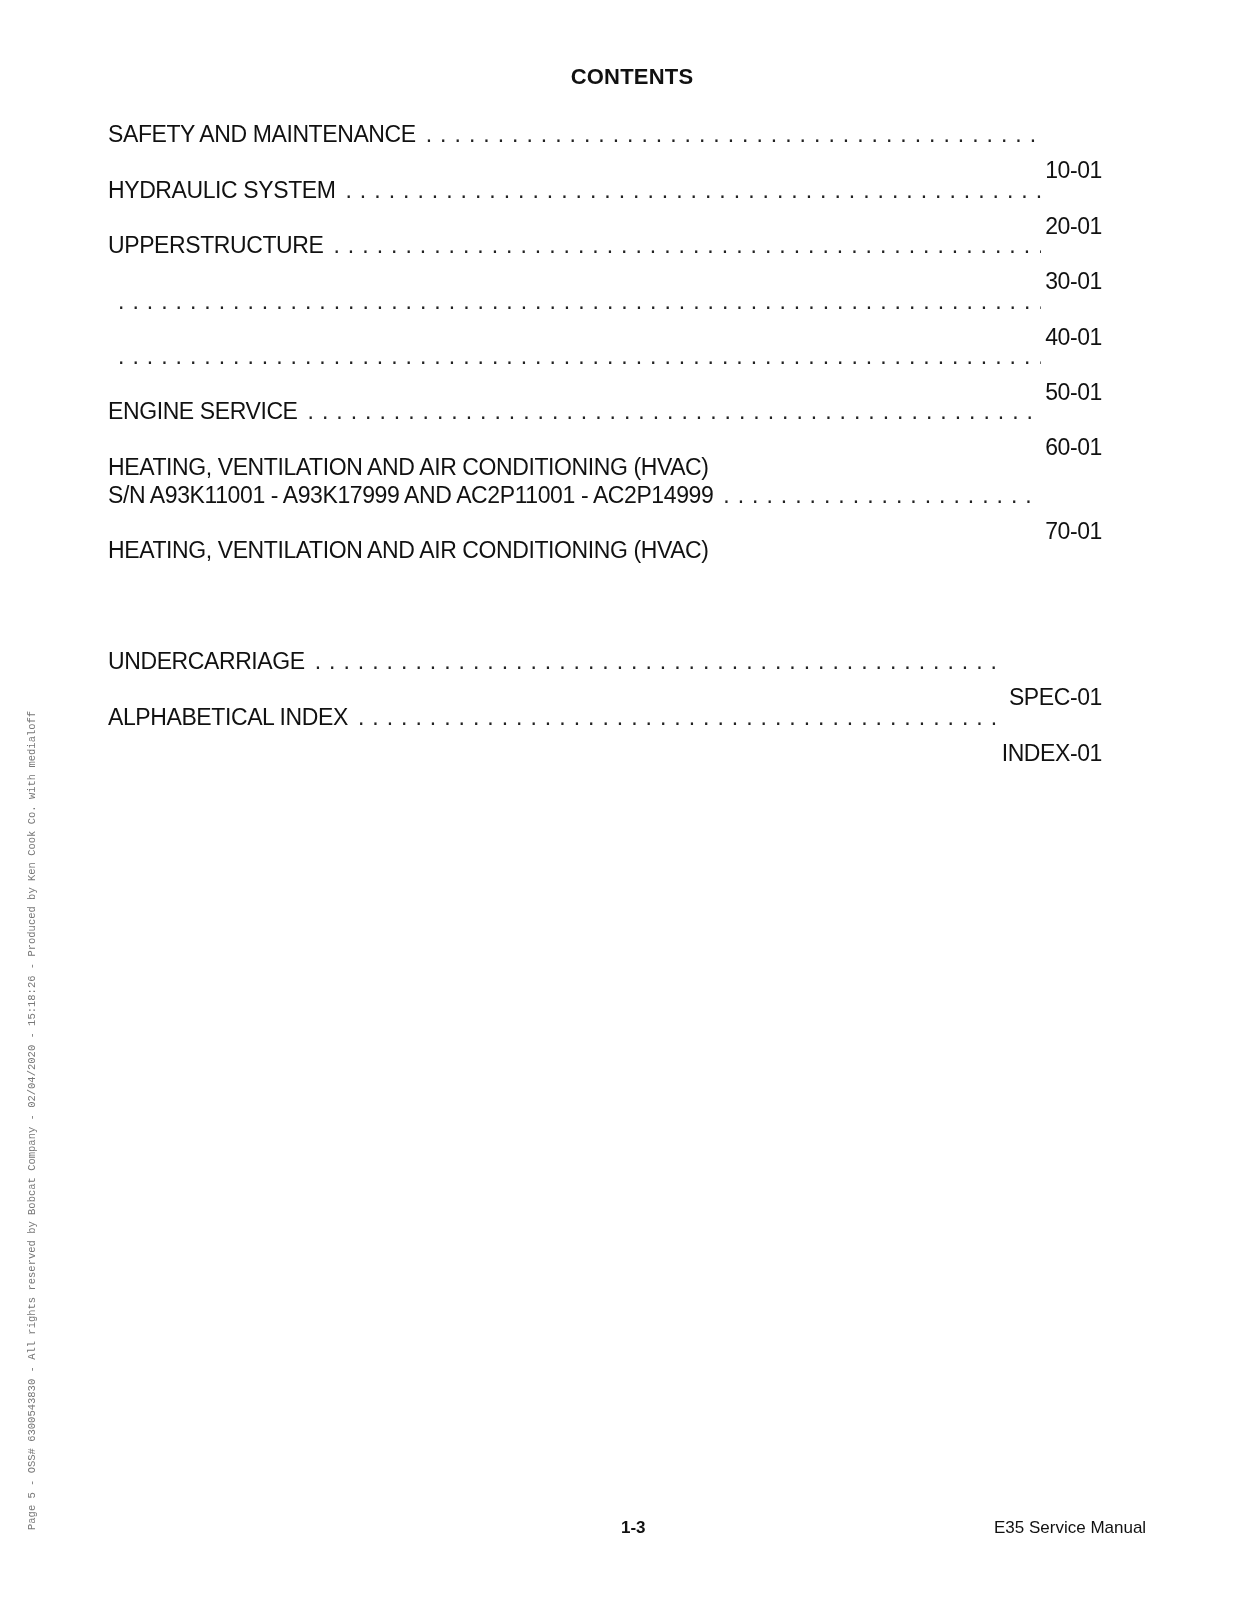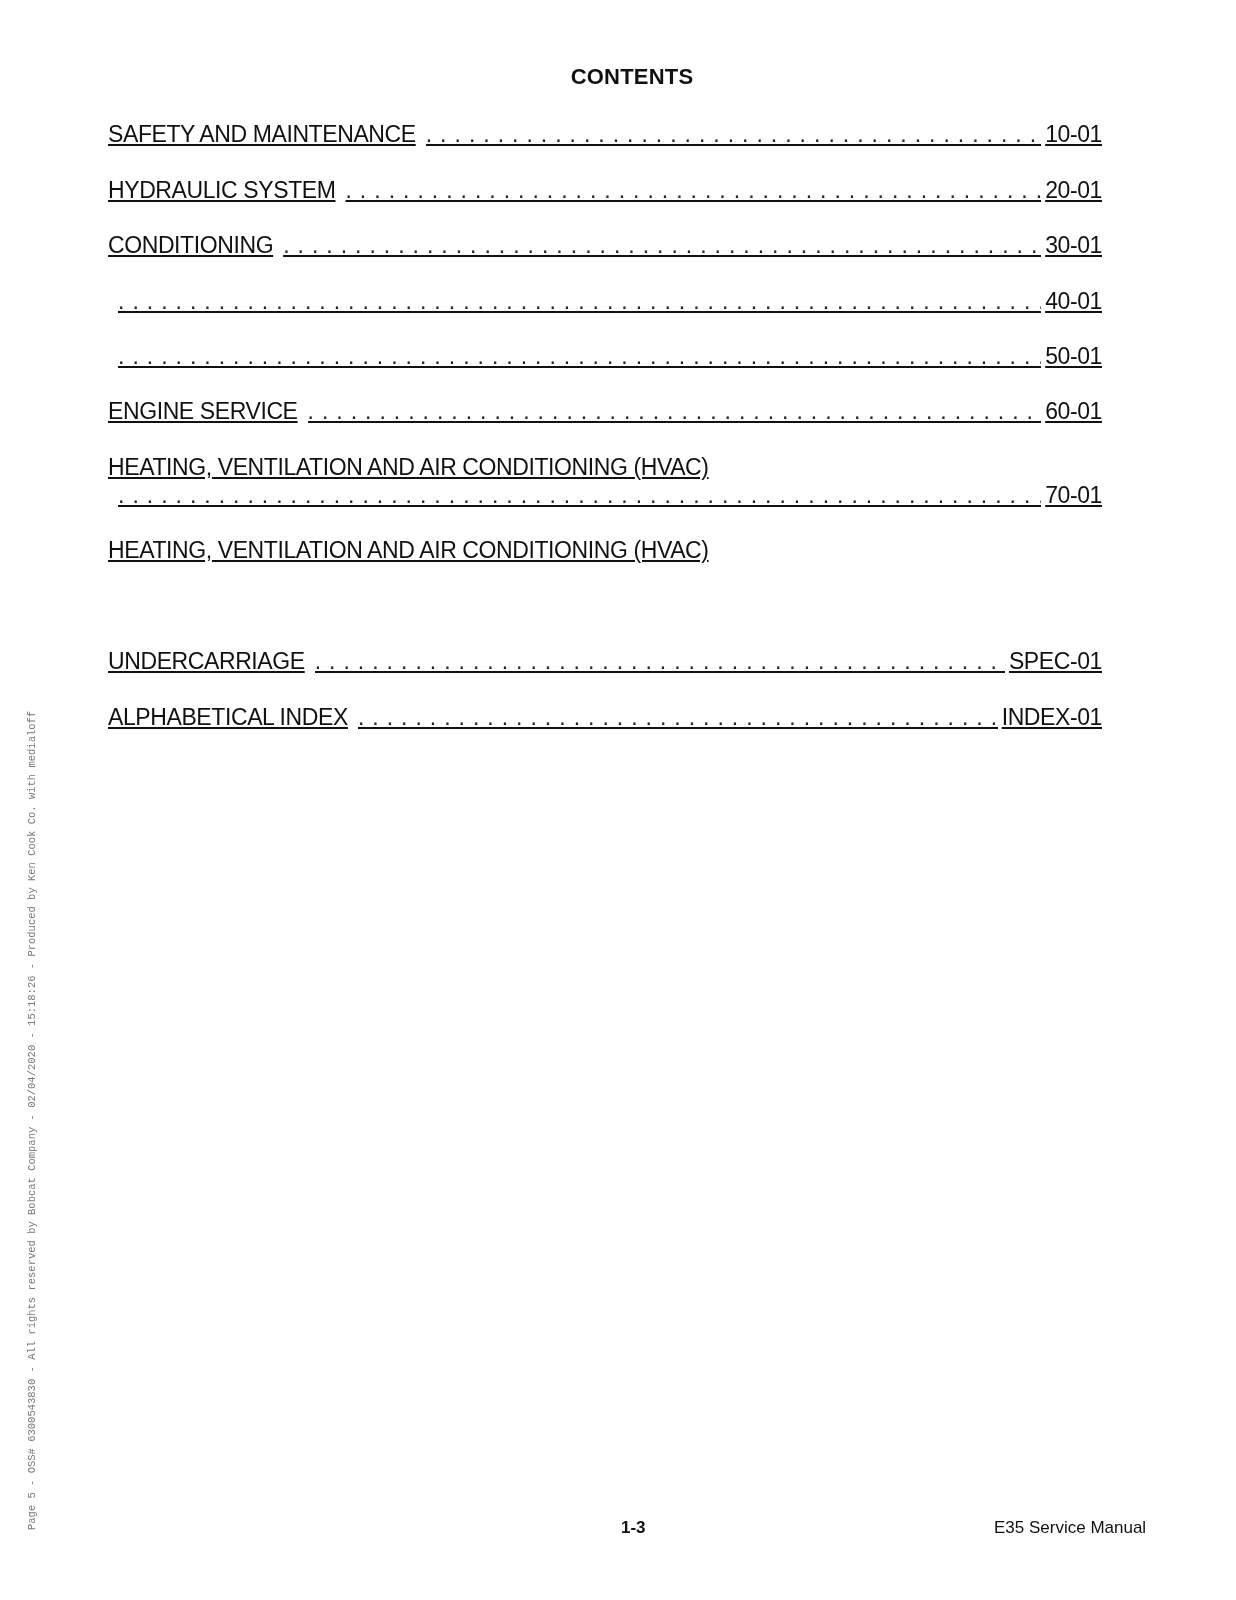--- a/index.html
+++ b/index.html
@@ -1,20 +1,20 @@
 <!DOCTYPE html>
 <html><head>
 <meta charset="utf-8">
 <style>
   html, body { margin:0; padding:0; background:#fff; }
   body { width:1236px; height:1600px; position:relative; overflow:hidden; font-family:"Liberation Sans", sans-serif; color:#111; }
   .title { position:absolute; left:0; width:1264px; top:64px; text-align:center; font-weight:bold; font-size:22px; letter-spacing:0.2px; }
   .toc { position:absolute; left:108px; width:994px; top:0; }
   .entry { position:absolute; left:0; width:994px; font-size:23px; letter-spacing:-0.4px; line-height:28px; }
-  .line { display:flex; align-items:flex-end; white-space:nowrap; height:28px;text-decoration:underline; }
+  .line { display:flex; align-items:flex-start; white-space:nowrap; height:28px; }
   .line .t { flex:0 0 auto; }
   .line .dots { flex:1 1 auto; overflow:hidden; margin:0 4px 0 10px; letter-spacing:5.2px; color:#222; }
   .line .dots::before { content:". . . . . . . . . . . . . . . . . . . . . . . . . . . . . . . . . . . . . . . . . . . . . . . . . . . . . . . . . . . . . . . . . . . . . . . . . . . . . . . . . . . . . . . . . . . . . . . . . . . ."; letter-spacing:0; word-spacing:1.6px; }
   .line .p { flex:0 0 auto;margin-top:36px; }
   .line .gap { flex:1 1 auto; }
   .side { position:absolute; left:26px; top:1530px; transform-origin:0 0; transform:rotate(-90deg); font-family:"Liberation Mono", monospace; font-size:10.5px; color:#777; white-space:nowrap; }
   .footer-page { position:absolute; left:621px; top:1518px; font-weight:bold; font-size:17px;text-align:center; }
   .footer-title { position:absolute; left:994px; top:1518px; font-weight:normal; font-size:17px; }
 </style>
 </head>
@@ -32,21 +32,21 @@
   </div>
   <div class="entry" style="top:176px">
     <div class="line">
         <span class="t">HYDRAULIC SYSTEM</span>
         <span class="dots"></span>
         <span class="p">20-01</span>
       </div>
   </div>
   <div class="entry" style="top:231px">
     <div class="line">
-        <span class="t">CONDITIONING</span>
+        <span class="t">UPPERSTRUCTURE</span>
         <span class="dots"></span>
         <span class="p">30-01</span>
       </div>
   </div>
   <div class="entry" style="top:287px">
     <div class="line">
         <span class="dots"></span>
         <span class="p">40-01</span>
       </div>
   </div>
@@ -61,20 +61,21 @@
         <span class="t">ENGINE SERVICE</span>
         <span class="dots"></span>
         <span class="p">60-01</span>
       </div>
   </div>
   <div class="entry" style="top:453px">
     <div class="line">
         <span class="t">HEATING, VENTILATION AND AIR CONDITIONING (HVAC)</span>
       </div>
     <div class="line">
+        <span class="t">S/N A93K11001 - A93K17999 AND AC2P11001 - AC2P14999</span>
         <span class="dots"></span>
         <span class="p">70-01</span>
       </div>
   </div>
   <div class="entry" style="top:536px">
     <div class="line">
         <span class="t">HEATING, VENTILATION AND AIR CONDITIONING (HVAC)</span>
       </div>
   </div>
   <div class="entry" style="top:647px">

